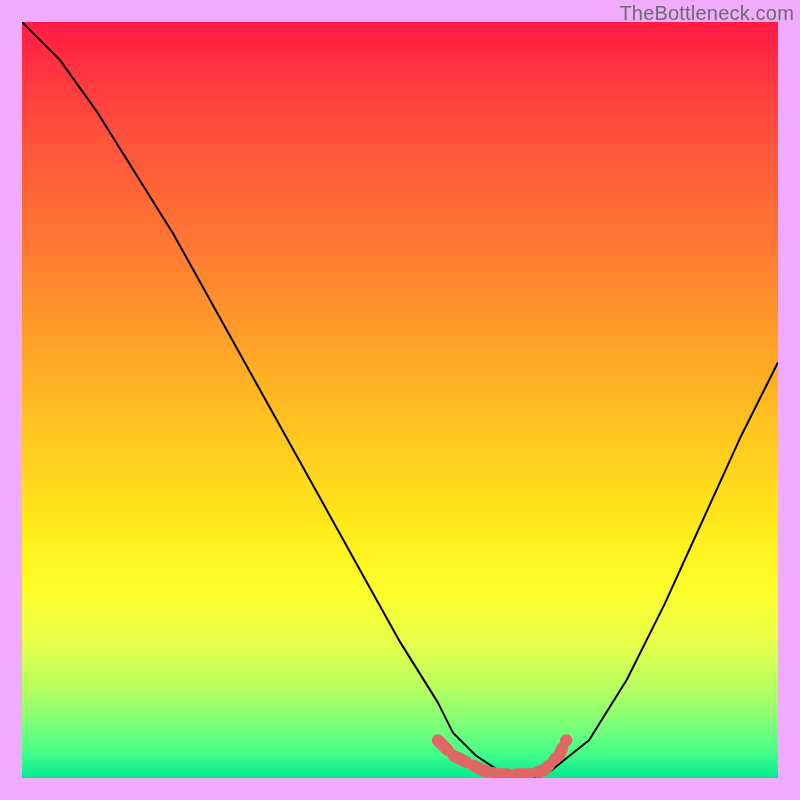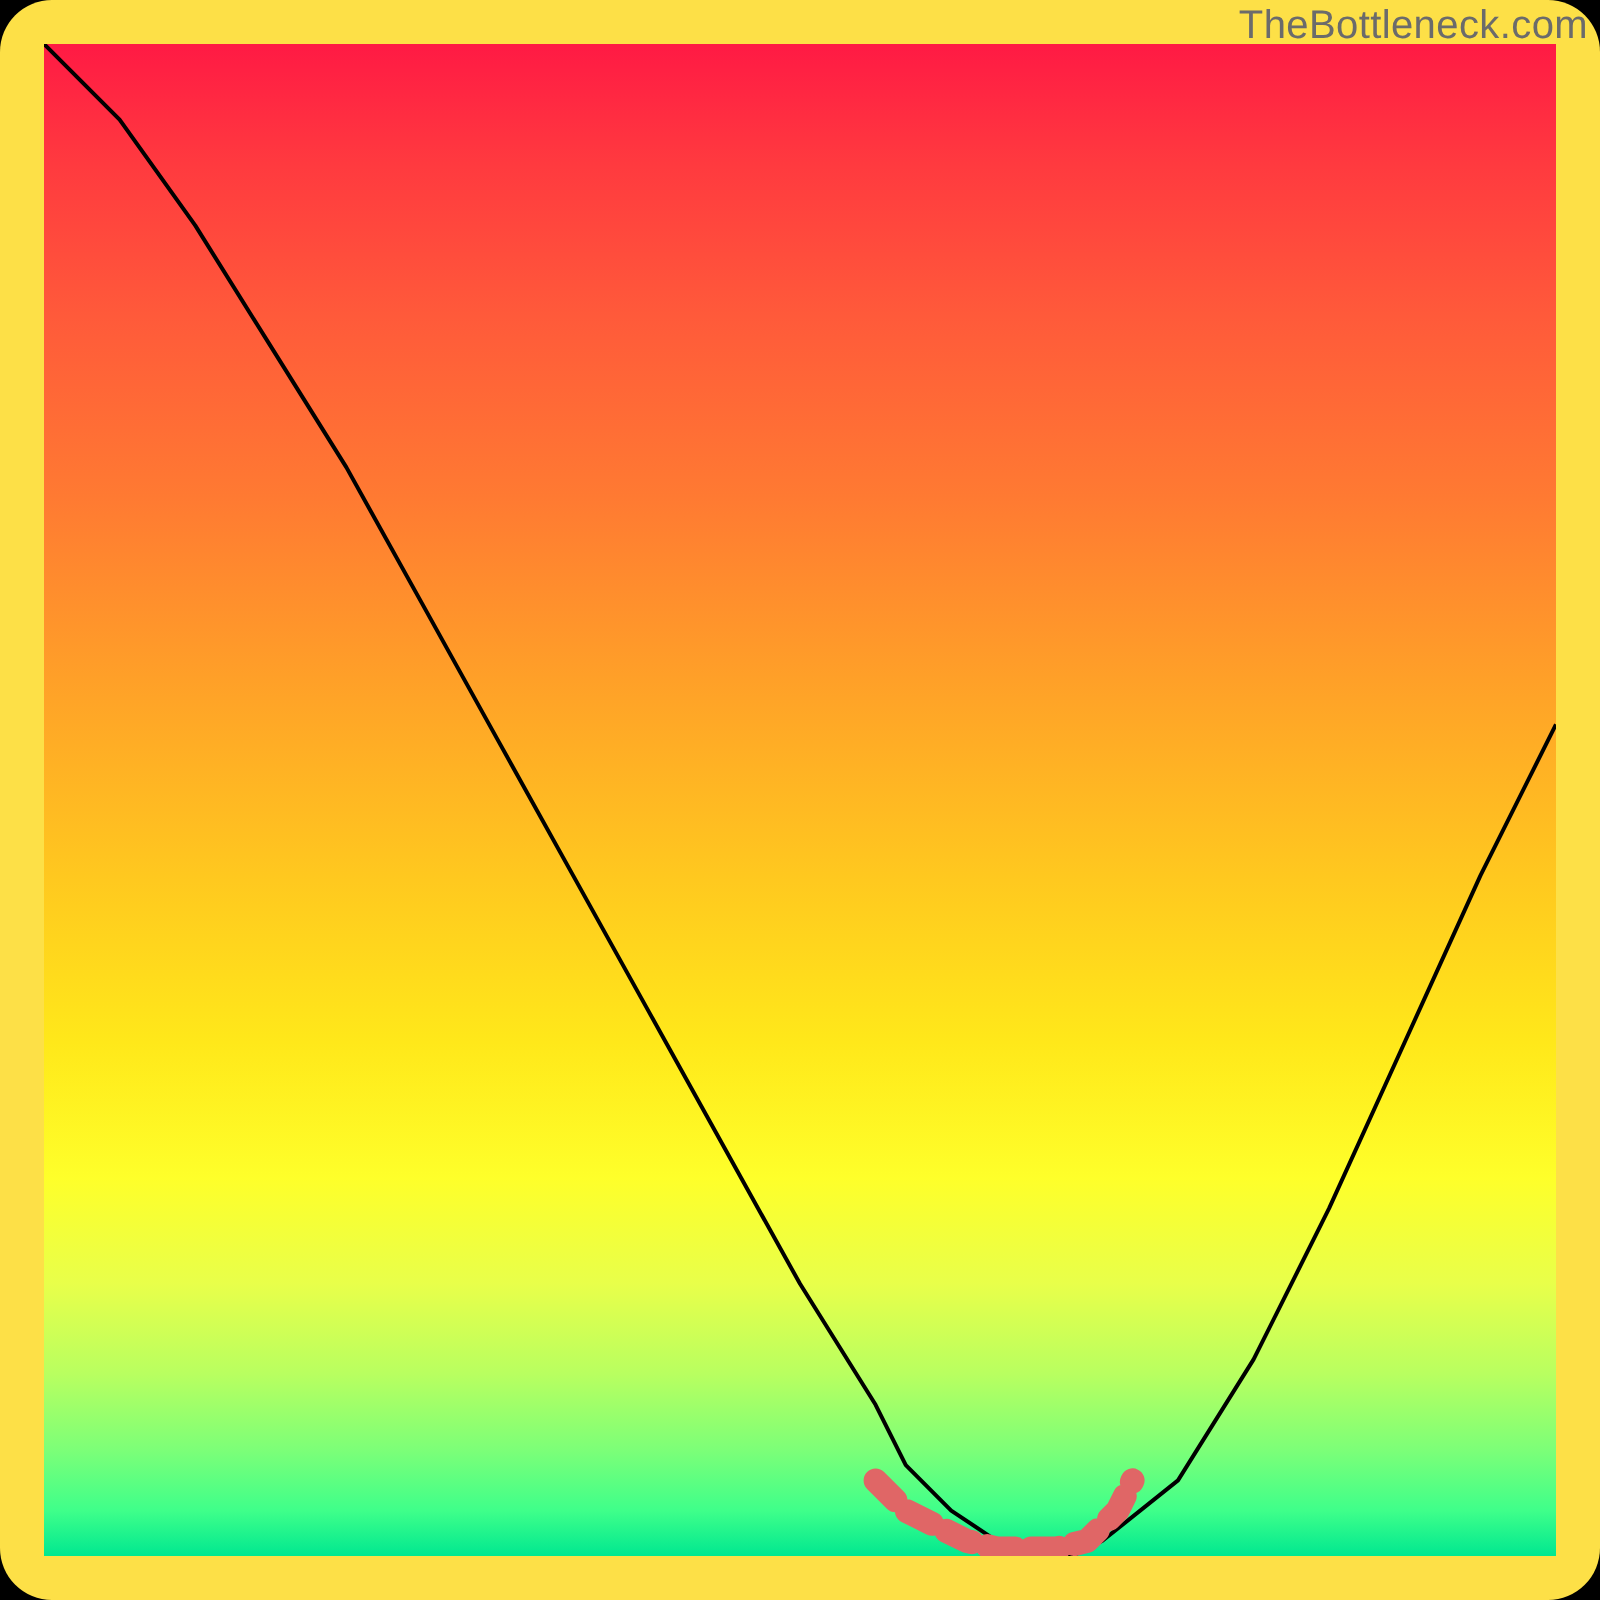--- a/index.html
+++ b/index.html
@@ -9,22 +9,21 @@
     height: 800px;
     background: #000;
     overflow: hidden;
   }
   .frame {
     position: absolute;
     left: 0;
     top: 0;
     width: 800px;
     height: 800px;
-    background: #fde047;
-    border-radius: 26px;
+    background: #f0abfc;
   }
   .plot {
     position: absolute;
     left: 22px;
     top: 22px;
     width: 756px;
     height: 756px;
     
     background: linear-gradient(to bottom,
       #ff1a44 0%,

